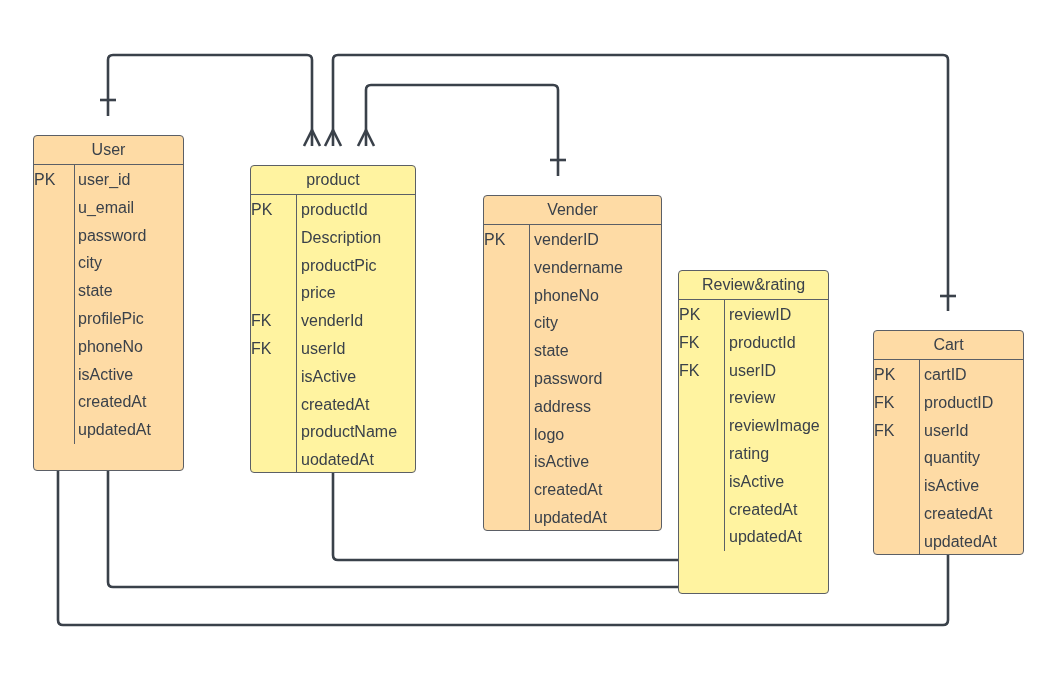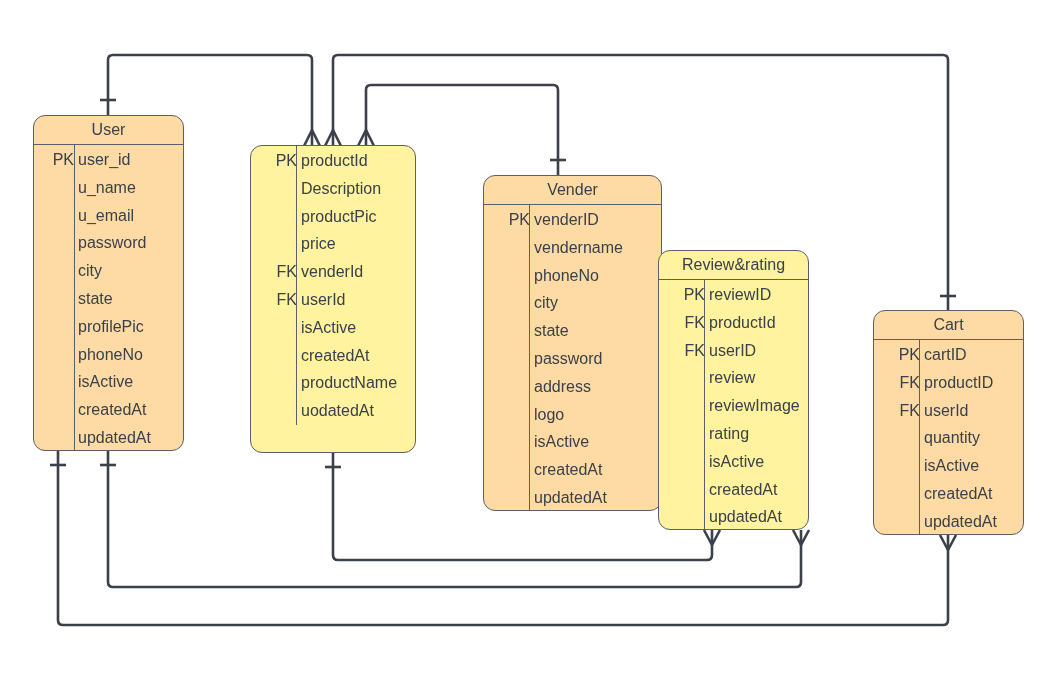--- a/index.html
+++ b/index.html
@@ -1,26 +1,26 @@
 <!DOCTYPE html>
 <html><head>
 <meta charset="utf-8">
 <style>
   html, body { margin:0; padding:0; background:#ffffff; }
   body { width:1061px; height:673px; position:relative; overflow:hidden;
          font-family:"Liberation Sans", sans-serif; color:#3a414a; }
   #wires { position:absolute; left:0; top:0; width:1061px; height:673px; }
-  .entity { position:absolute; border:1.3px solid #5b5f66; border-radius:12px; box-sizing:border-box; overflow:hidden; }
+  .entity { position:absolute; border:1.3px solid #5b5f66; border-radius:4px; box-sizing:border-box; overflow:hidden;margin-top:20px; }
   .entity.orange { background:#fedba5; }
   .entity.yellow { background:#fff3a0; }
   .ent-title { height:28px; line-height:28px; text-align:center; font-size:16px; border-bottom:1.3px solid #5b5f66; }
   .ent-body { position:relative; }
   .ent-body .divider { position:absolute; top:0; bottom:0; width:1.3px; background:#5b5f66; }
   .row { display:flex; height:27.8px; line-height:27.8px; font-size:16px; }
-  .row .key { width:46px; text-align:right; flex:none; }
+  .row .key { width:46px; text-align:left; flex:none; }
   .row .attr { padding-left:4px; white-space:nowrap; }
 </style>
 </head>
 <body>
 
 <svg id="wires" xmlns="http://www.w3.org/2000/svg">
   <g fill="none" stroke="#3a414a" stroke-width="2.6" stroke-linejoin="round">
 
     <path d="M108 116 V60 Q108 55 113 55 H307 Q312 55 312 60 V146"></path>
     <line x1="100" y1="100" x2="116" y2="100"></line>
@@ -51,24 +51,20 @@
 <div class="entity orange" style="left:33px; top:115px; width:151px; height:336px;">
   <div class="ent-title">User</div>
   <div class="ent-body" style="padding-top:1px;">
     <div class="divider" style="left:40px;"></div>
     <div class="row">
         <span class="key" style="width:40px">PK</span>
         <span class="attr">user_id</span>
       </div>
     <div class="row">
         <span class="key" style="width:40px"></span>
-        <span class="attr">u_name</span>
-      </div>
-    <div class="row">
-        <span class="key" style="width:40px"></span>
         <span class="attr">u_email</span>
       </div>
     <div class="row">
         <span class="key" style="width:40px"></span>
         <span class="attr">password</span>
       </div>
     <div class="row">
         <span class="key" style="width:40px"></span>
         <span class="attr">city</span>
       </div>
@@ -93,20 +89,21 @@
         <span class="attr">createdAt</span>
       </div>
     <div class="row">
         <span class="key" style="width:40px"></span>
         <span class="attr">updatedAt</span>
       </div>
   </div>
 </div>
 
 <div class="entity yellow" style="left:250px; top:145px; width:166px; height:308px;">
+  <div class="ent-title">product</div>
   <div class="ent-body" style="padding-top:1px;">
     <div class="divider" style="left:45px;"></div>
     <div class="row">
         <span class="key">PK</span>
         <span class="attr">productId</span>
       </div>
     <div class="row">
         <span class="key"></span>
         <span class="attr">Description</span>
       </div>
@@ -189,21 +186,21 @@
         <span class="key"></span>
         <span class="attr">createdAt</span>
       </div>
     <div class="row">
         <span class="key"></span>
         <span class="attr">updatedAt</span>
       </div>
   </div>
 </div>
 
-<div class="entity yellow" style="left:658px; top:250px; width:151px; height:280px;">
+<div class="entity yellow" style="left:678px; top:250px; width:151px; height:324px;">
   <div class="ent-title">Review&amp;rating</div>
   <div class="ent-body" style="padding-top:1px;">
     <div class="divider" style="left:45px;"></div>
     <div class="row">
         <span class="key">PK</span>
         <span class="attr">reviewID</span>
       </div>
     <div class="row">
         <span class="key">FK</span>
         <span class="attr">productId</span>

